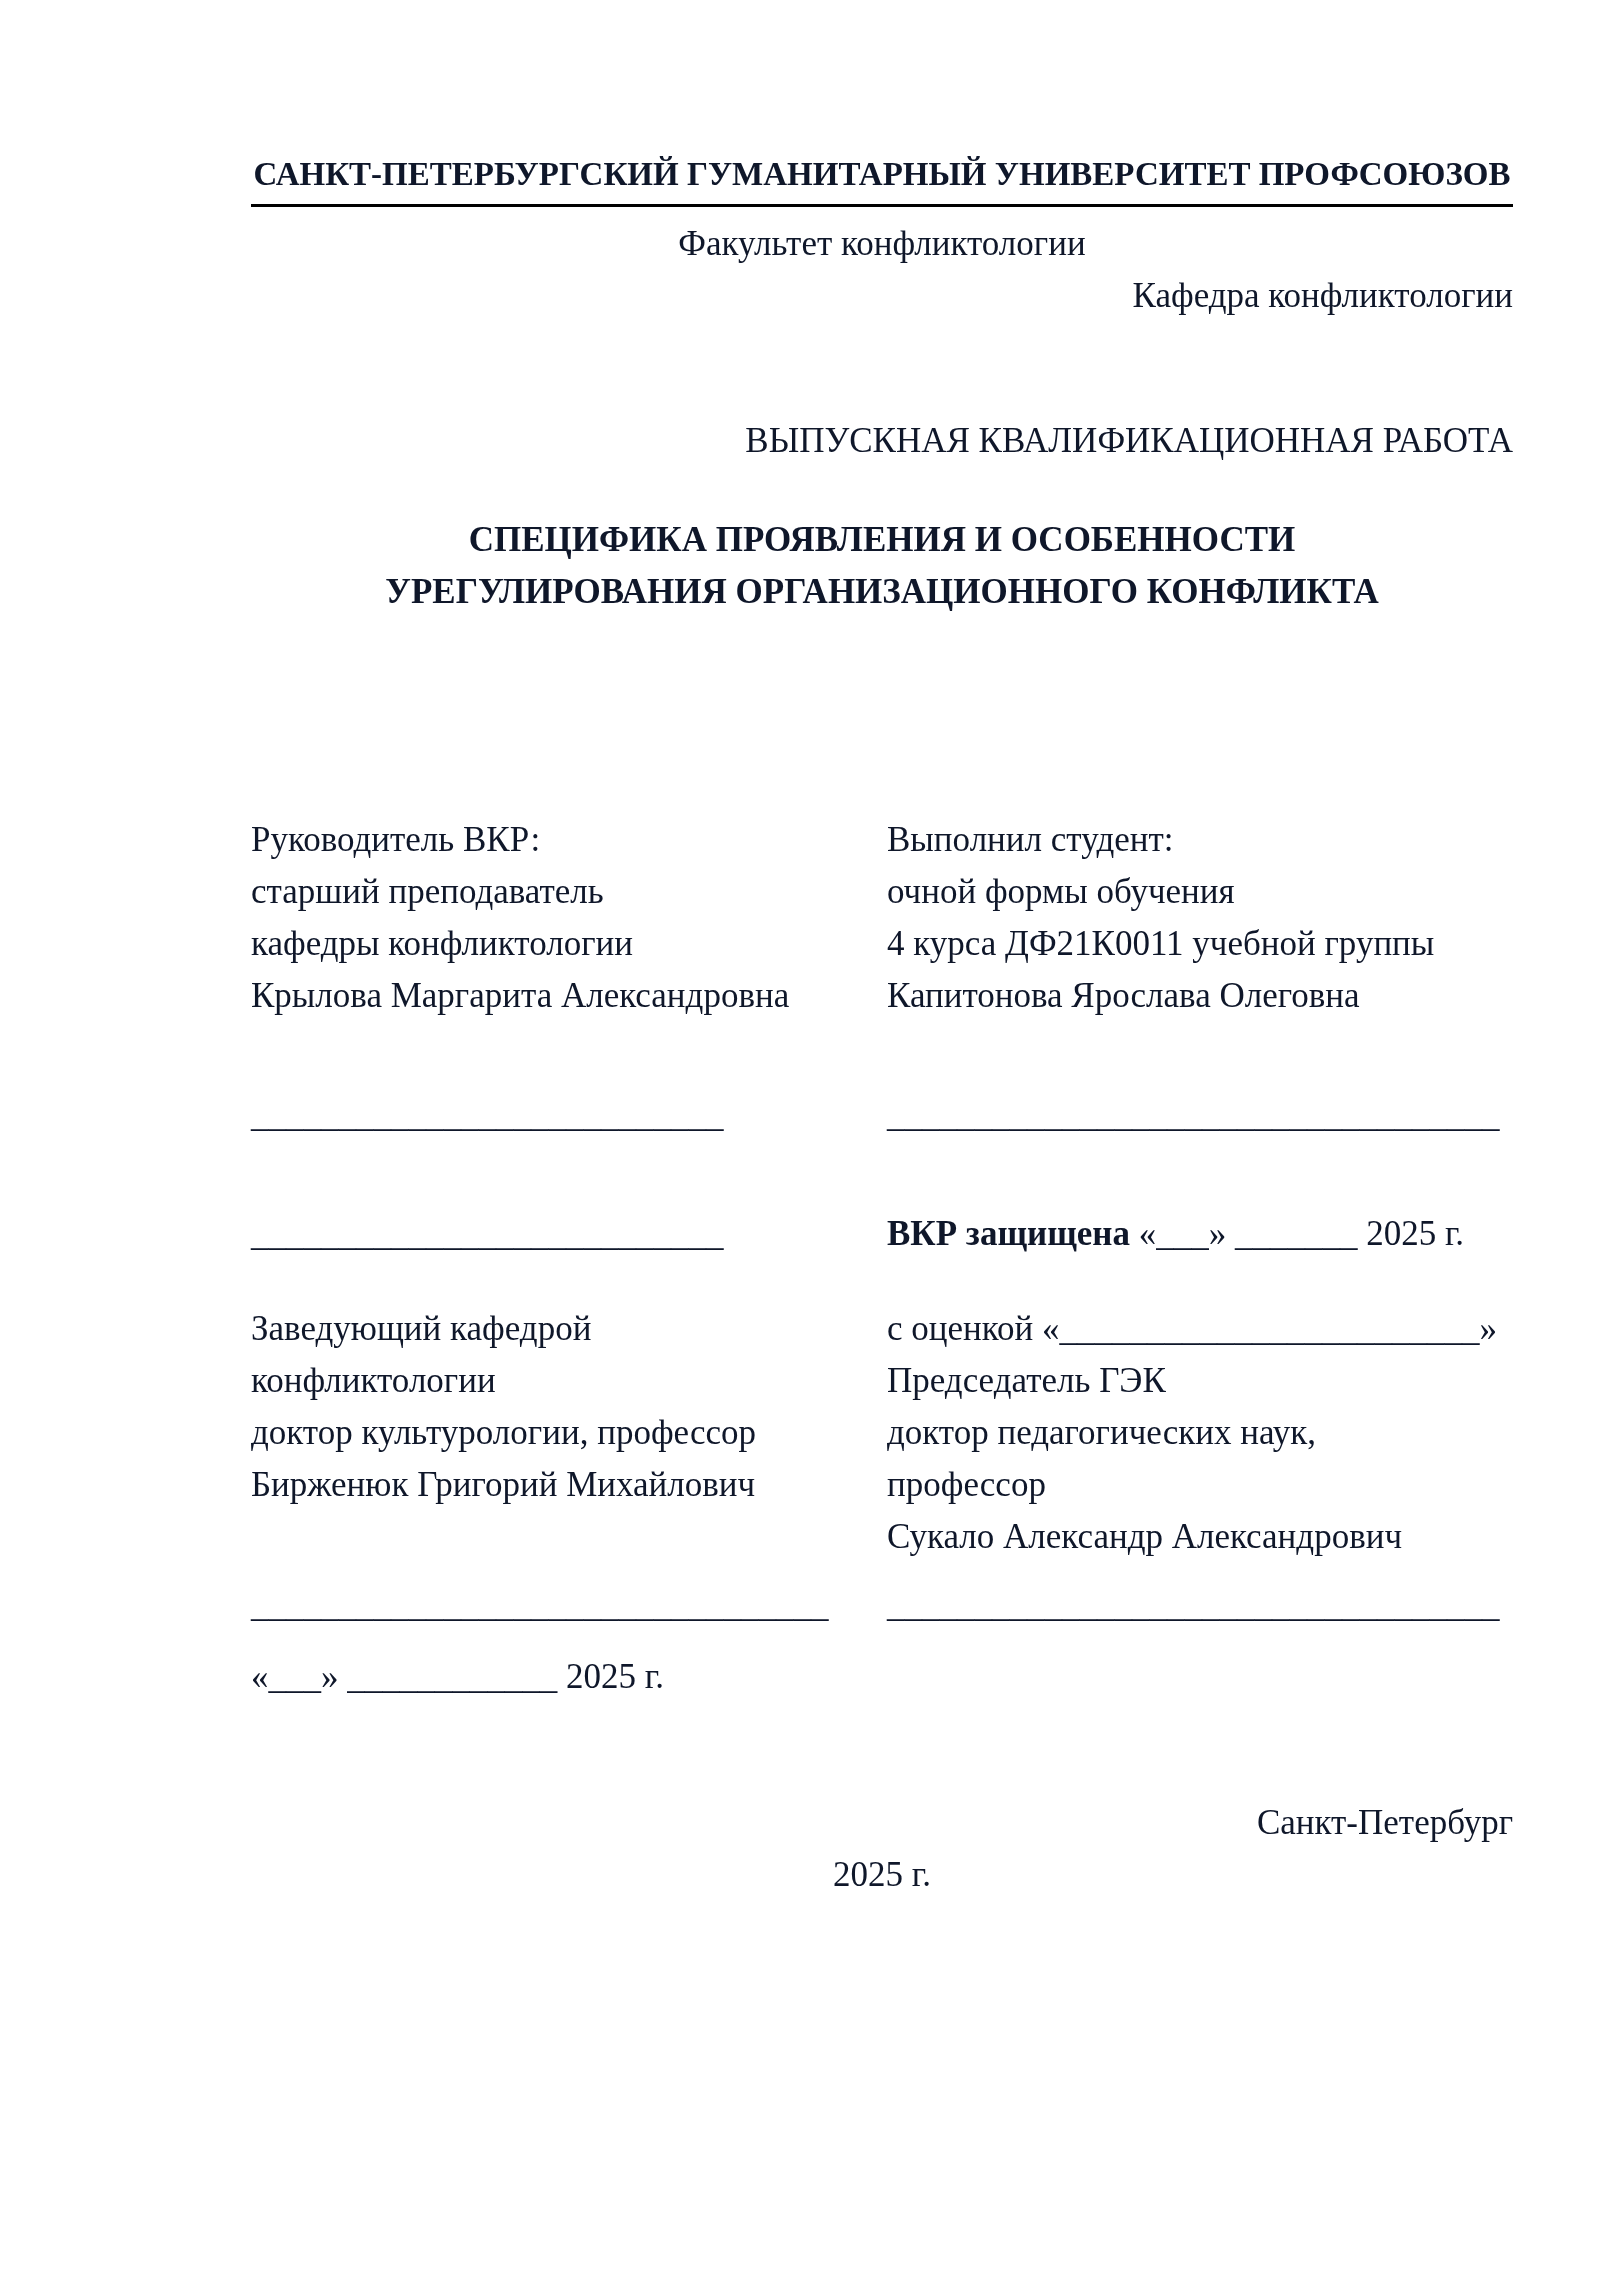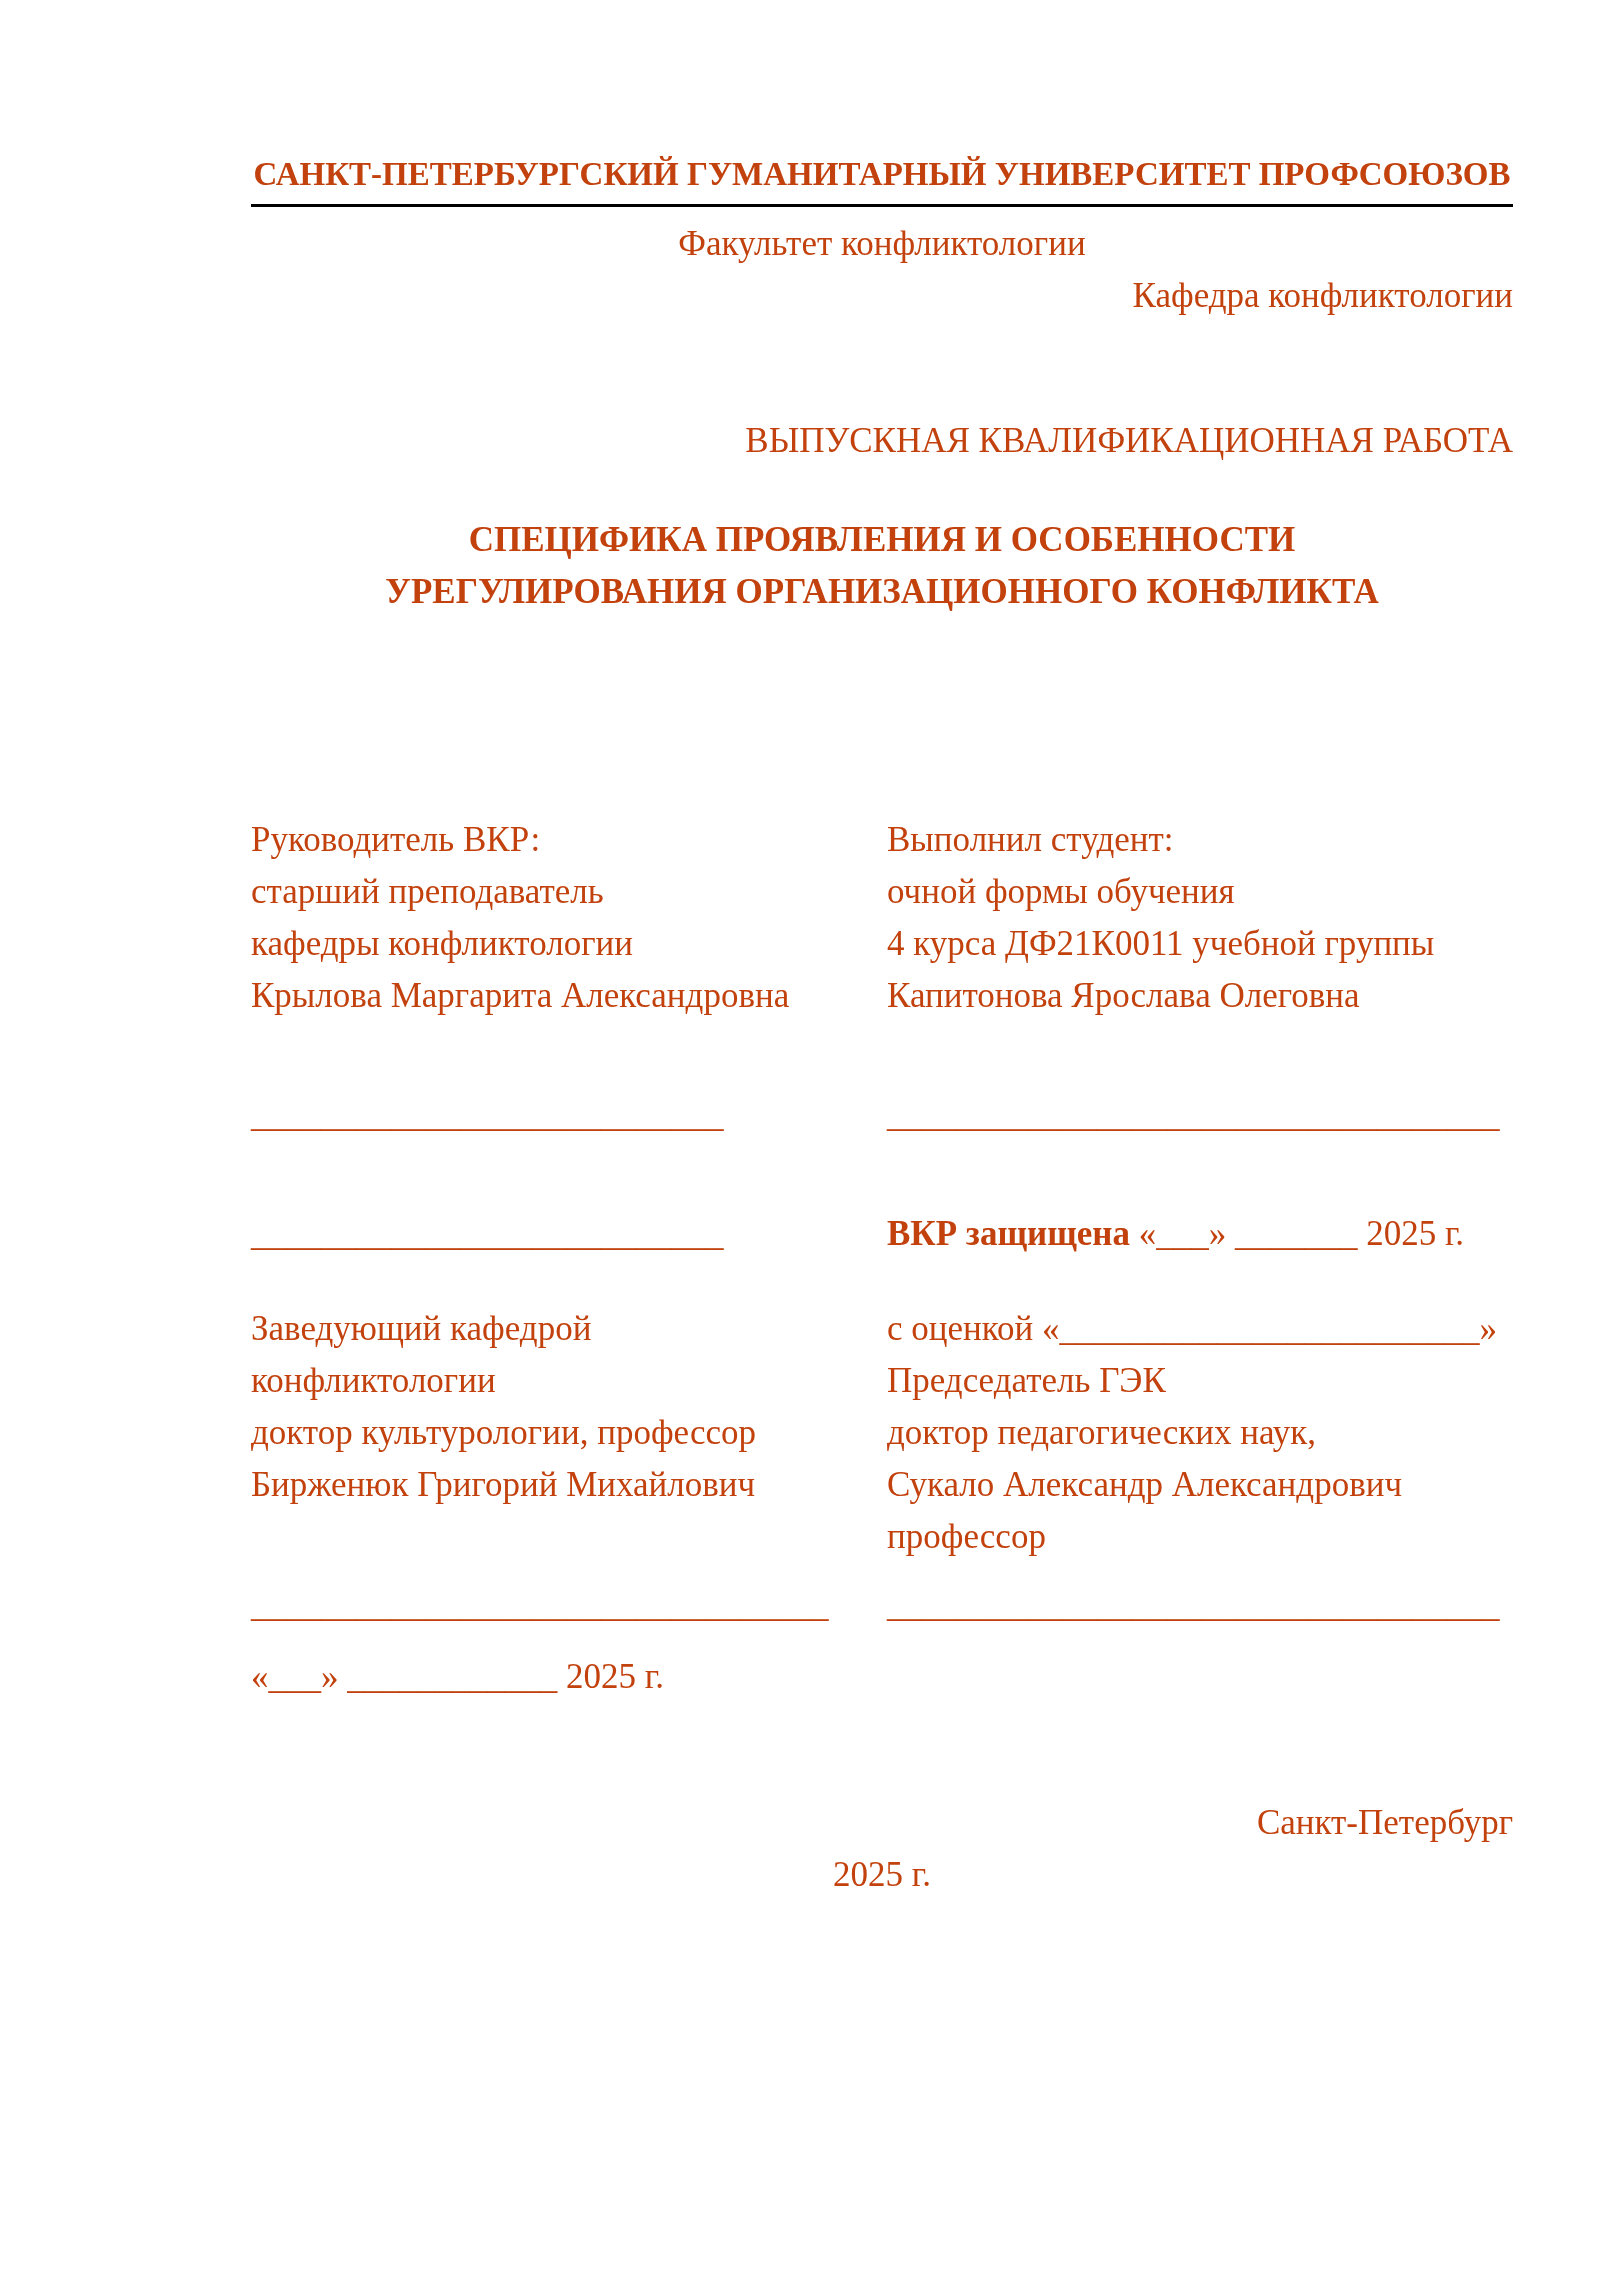--- a/index.html
+++ b/index.html
@@ -1,21 +1,21 @@
 <!DOCTYPE html>
 <html lang="ru" style="font-size:12.6px"><head>
 <meta charset="utf-8">
 <style>
   * { box-sizing: border-box; }
   html, body { margin: 0; padding: 0; background: #ffffff; }
   .page {
     width: 1623px;
     height: 2295px;
     background: #ffffff;
-    color: #c2410c;
+    color: #0f172a;
     font-family: "Liberation Serif", "DejaVu Serif", serif;
     font-size: 35px;
     line-height: 52px;
     padding: 153px 110px 0 251px;
     position: relative;
     overflow: hidden;
   }
   .university {
     font-weight: bold;
     font-size: 33px;
@@ -88,22 +88,22 @@
     <div>
       <div>Заведующий кафедрой</div>
       <div>конфликтологии</div>
       <div>доктор культурологии, профессор</div>
       <div>Бирженюк Григорий Михайлович</div>
     </div>
     <div>
       <div class="sig">с оценкой «________________________»</div>
       <div>Председатель ГЭК</div>
       <div>доктор педагогических наук,</div>
+      <div>профессор</div>
       <div>Сукало Александр Александрович</div>
-      <div>профессор</div>
     </div>
   </div>
 
   <div class="cols row-e">
     <div class="sig">_________________________________</div>
     <div class="sig">___________________________________</div>
   </div>
 
   <div class="cols row-f">
     <div class="sig">«___» ____________ 2025 г.</div>

